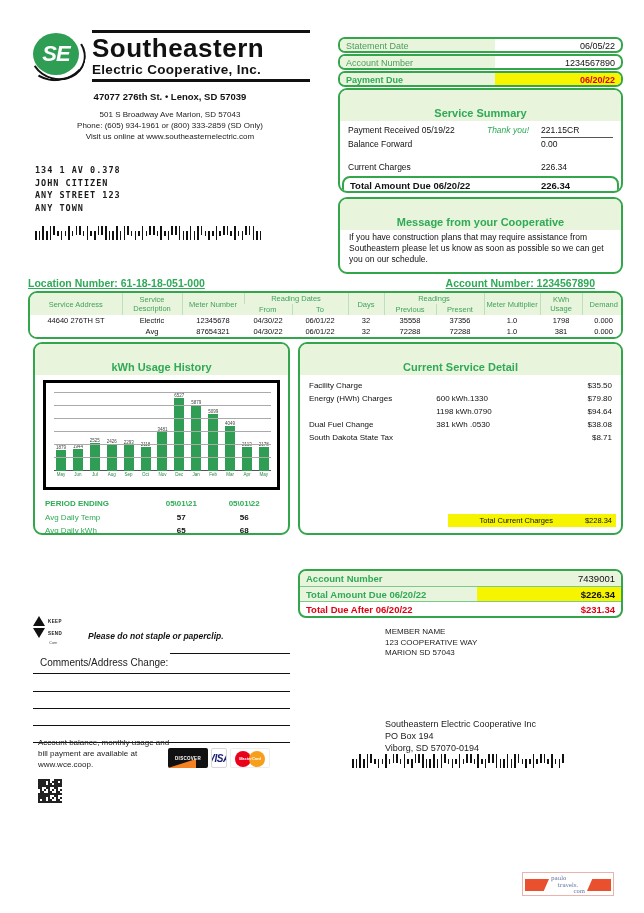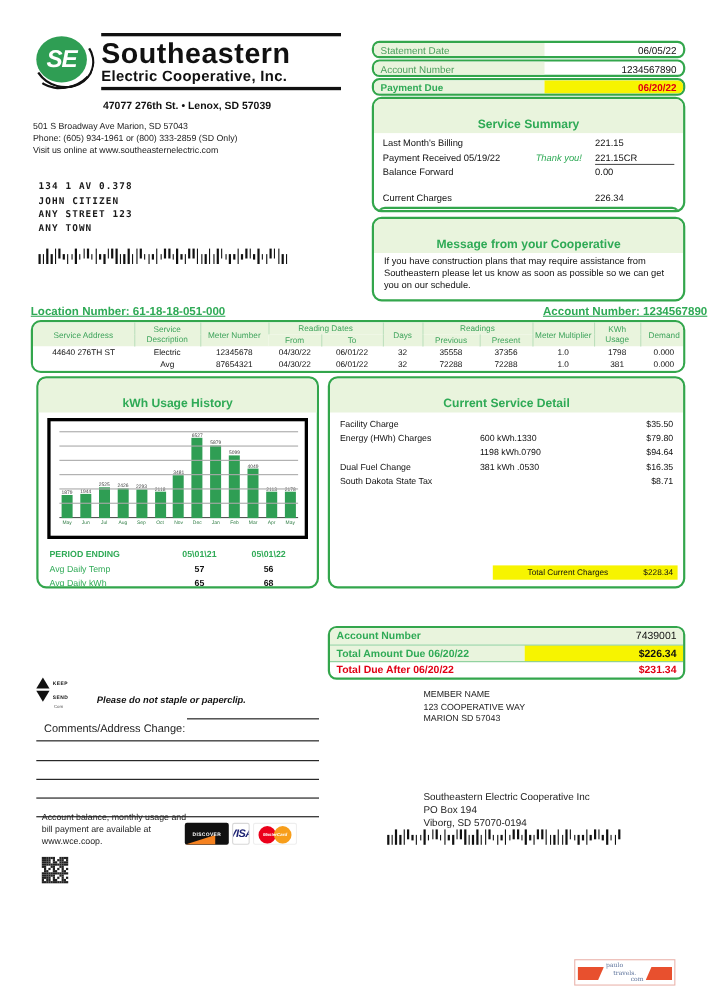--- a/index.html
+++ b/index.html
@@ -21,21 +21,21 @@
   .logo-ring1 { position:absolute; inset:0; border:2.5px solid transparent; border-bottom-color:#111;
     border-right-color:#111; border-radius:50%; transform:rotate(15deg);}
   .logo-ring2 { position:absolute; left:-2px; top:5px; width:58px; height:46px; border:2px solid transparent;
     border-bottom-color:#111; border-radius:50%; transform:rotate(-8deg);}
   .wordmark { width: 218px; margin-left: 6px; }
   .wm-rule-top { height: 3px; background: #111; margin-bottom: 2px; }
   .wm-name { font-size: 26px; font-weight: bold; line-height: 27px; letter-spacing: 0.5px; color:#111;}
   .wm-sub { font-size: 13.5px; font-weight: bold; letter-spacing: 0.3px; padding-bottom: 2px;
     border-bottom: 3px solid #111; }
   .addr-bold { text-align:center; font-weight:bold; font-size:9.5px; margin-top:9px; }
-  .addr-small { text-align:left; font-size:8px; line-height:11px; margin-top:7px; color:#222;}
+  .addr-small { text-align:center; font-size:8px; line-height:11px; margin-top:7px; color:#222;}
 
   
   .statement-box { left: 338px; top: 37px; width: 285px; }
   .stmt-row { display:flex; border:2px solid #33a64c; border-radius:7px; overflow:hidden;
     height:16px; margin-bottom:1px; background:#fff; align-items:stretch; font-size:9px;}
   .stmt-label { flex: 0 0 55%; background:#e9f4dd; color:#4a9e5c; padding:2px 0 0 6px; }
   .stmt-value { flex:1; text-align:right; padding:2px 6px 0 0; color:#111; }
   .stmt-row.pay .stmt-label { font-weight:bold; color:#2faa56; }
   .stmt-row.pay .stmt-value { background:#f7f400; color:#e00013; font-weight:bold; }
 
@@ -68,21 +68,21 @@
   .barcode .t1 { height:9px;  margin-top:0; }
   .barcode .t2 { height:9px;  margin-top:5px; }
   .barcode .t0 { height:5px;  margin-top:4.5px; }
   .mail-barcode { left:35px; top:226px; width:262px; }
 
   
   .message-box { left:338px; top:197px; width:285px; }
   .msg-body { padding:2px 9px 7px; font-size:8.5px; line-height:11px; color:#111;}
 
   
-  .location-row { left:28px; top:277px; width:615px; display:flex; justify-content:space-between;
+  .location-row { left:28px; top:277px; width:567px; display:flex; justify-content:space-between;
     font-weight:bold; font-size:10.5px; color:#2faa56;gap:20px; }
   .location-row span { text-decoration: underline; }
 
   
   .service-table-wrap { left:28px; top:291px; width:595px; border:2.5px solid #33a64c;
     border-radius:9px; overflow:hidden; background:#fff;}
   table.svc { width:100%; border-collapse:collapse; table-layout:fixed; }
   table.svc th { background:#e9f4dd; color:#3fa45c; font-weight:normal; font-size:7.5px;
     padding:1px 1px; text-align:center; vertical-align:middle; border-left:1px solid #bcdfbc;}
   table.svc tr th:first-child { border-left:none; }
@@ -219,24 +219,20 @@
     </div>
     <div class="stmt-row pay">
       <div class="stmt-label">Payment Due</div>
       <div class="stmt-value">06/20/22</div>
     </div>
   </div>
 
 <div class="abs gbox service-summary">
   <div class="gbox-title">Service Summary</div>
   <div class="summary-rows" id="summary-rows">
-      <div class="sum-row">
-        <div class="sum-label">Last Month's Billing</div>
-        <div class="sum-value">221.15</div>
-      </div>
       <div class="sum-row">
         <div class="sum-label">Payment Received 05/19/22</div>
         <div class="sum-note">Thank you!</div>
         <div class="sum-value ul">221.15CR</div>
       </div>
       <div class="sum-row">
         <div class="sum-label">Balance Forward</div>
         <div class="sum-value">0.00</div>
       </div>
       <div class="sum-spacer"></div>
@@ -519,21 +515,21 @@
         <div class="csd-amt">$79.80</div>
       </div>
       <div class="csd-row">
         <div class="csd-label"></div>
         <div class="csd-detail">1198 kWh.0790</div>
         <div class="csd-amt">$94.64</div>
       </div>
       <div class="csd-row">
         <div class="csd-label">Dual Fuel Change</div>
         <div class="csd-detail">381 kWh .0530</div>
-        <div class="csd-amt">$16.35</div>
+        <div class="csd-amt">$38.08</div>
       </div>
       <div class="csd-row">
         <div class="csd-label">South Dakota State Tax</div>
         <div class="csd-detail"></div>
         <div class="csd-amt">$8.71</div>
       </div>
     </div>
   <div class="csd-total">
     <span class="tcl">Total Current Charges</span>
     <span class="tca">$228.34</span>

